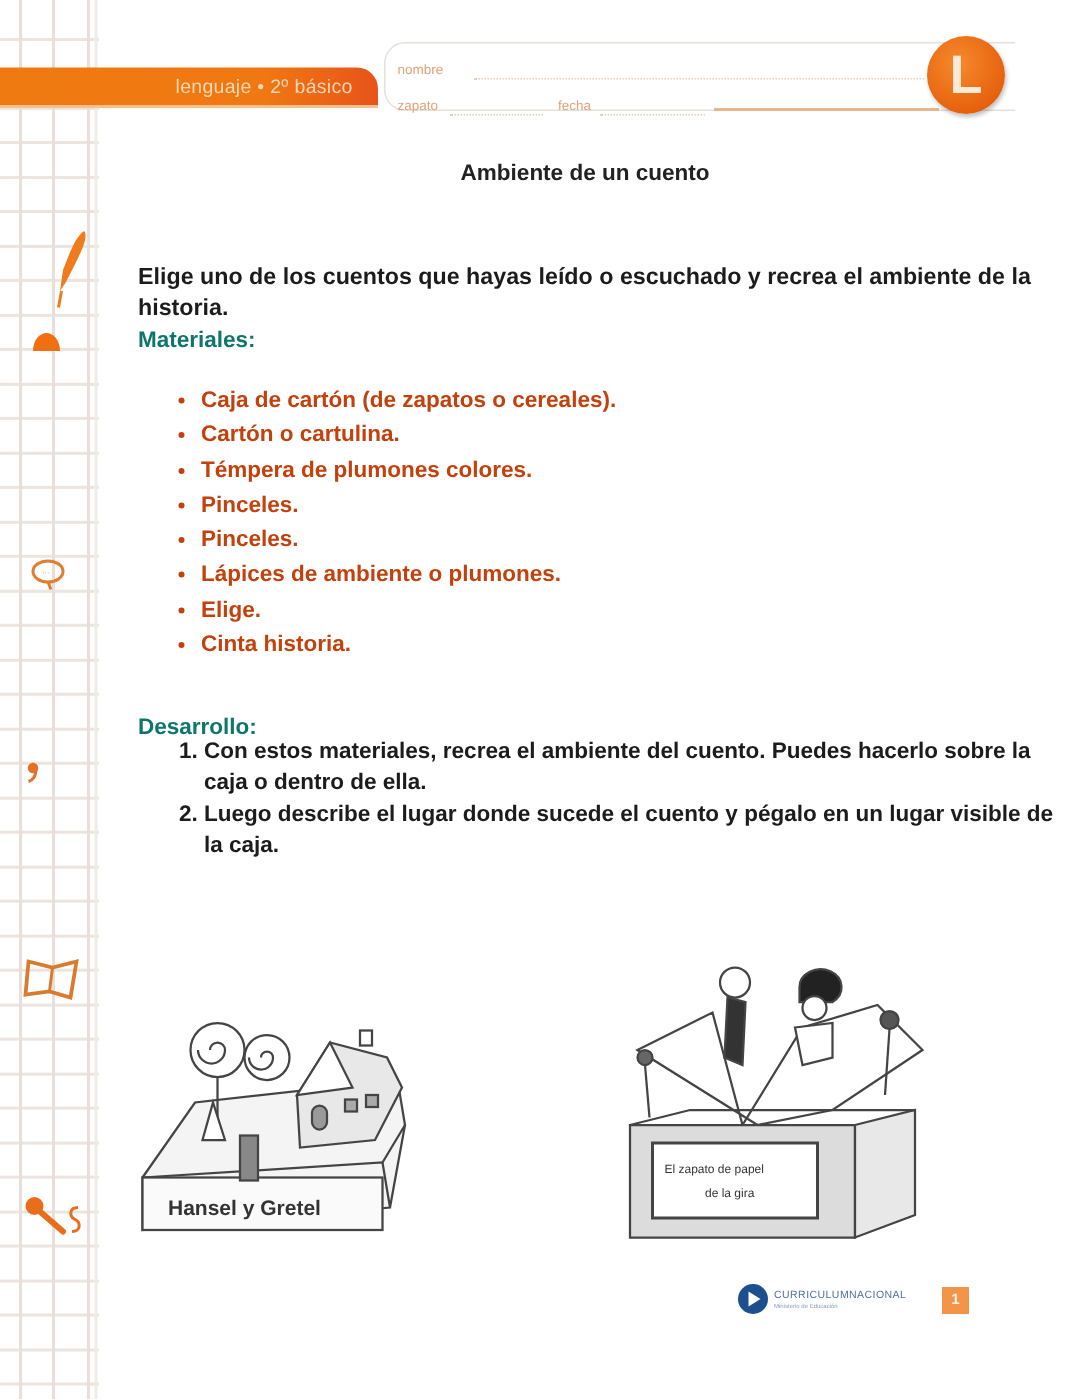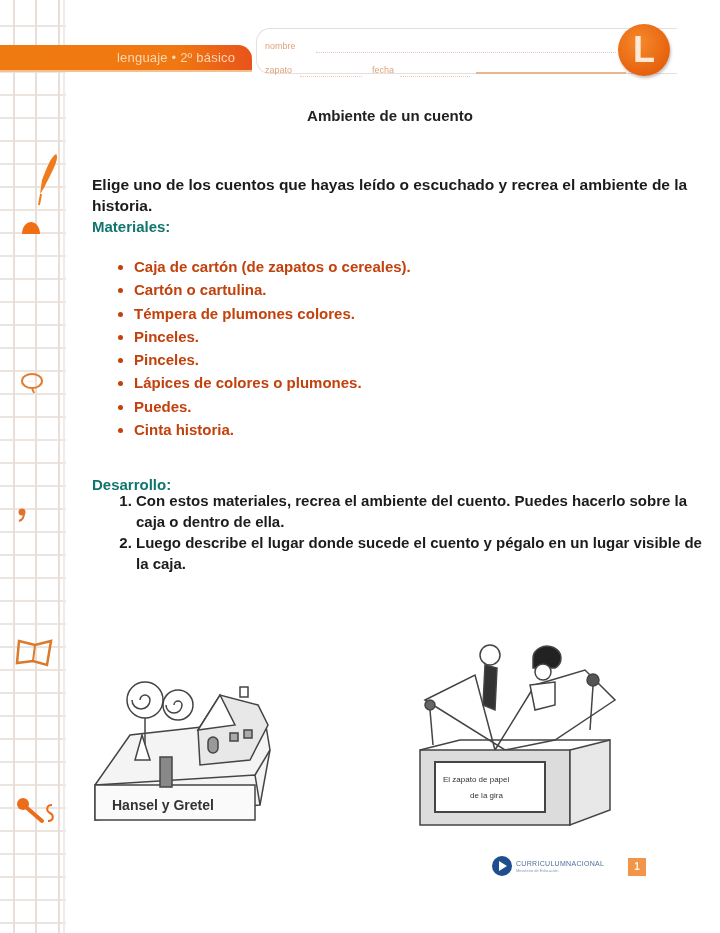--- a/index.html
+++ b/index.html
@@ -139,22 +139,22 @@
 
 <div class="intro">Elige uno de los cuentos que hayas leído o escuchado y recrea el ambiente de la historia.</div>
 
 <div class="section-h" style="top:218px">Materiales:</div>
 <ul class="materials">
   <li>Caja de cartón (de zapatos o cereales).</li>
   <li>Cartón o cartulina.</li>
   <li>Témpera de plumones colores.</li>
   <li>Pinceles.</li>
   <li>Pinceles.</li>
-  <li>Lápices de colores o plumones.</li>
-  <li>Puedes.</li>
+  <li>Lápices de ambiente o plumones.</li>
+  <li>Elige.</li>
   <li>Cinta historia.</li>
 </ul>
 
 <div class="section-h" style="top:476px">Desarrollo:</div>
 <ol class="steps">
   <li>Con estos materiales, recrea el ambiente del cuento. Puedes hacerlo sobre la caja o dentro de ella.</li>
   <li>Luego describe el lugar donde sucede el cuento y pégalo en un lugar visible de la caja.</li>
 </ol>
 
 <svg class="illus" style="left:90px;top:665px" width="185" height="165" viewBox="0 0 185 165">

